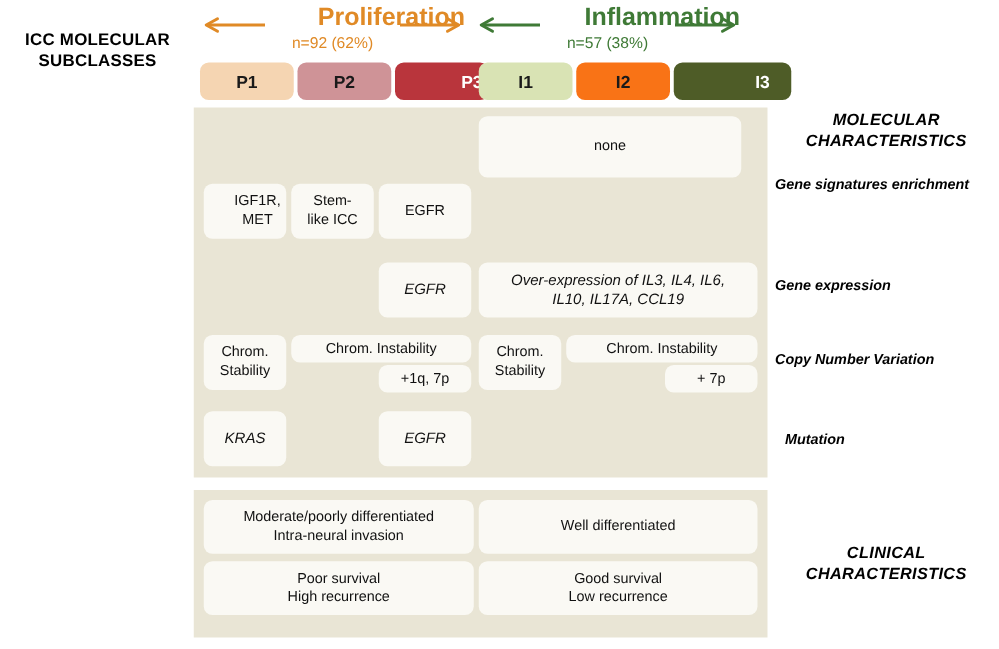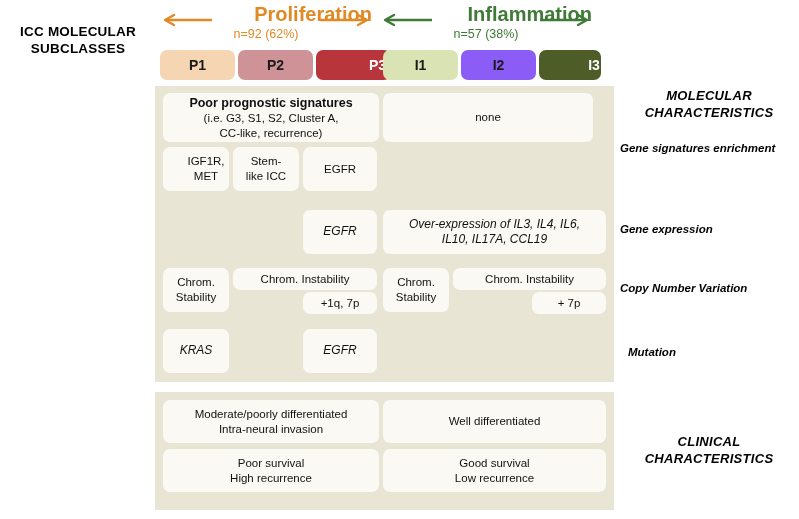--- a/index.html
+++ b/index.html
@@ -191,34 +191,29 @@
 </div>
 <div class="chip" style="left:238px; width:75px; background:#cf9397;">
   <span>P2</span>
 </div>
 <div class="chip light-text" style="left:316px; width:75px; background:#b9353c;">
   <span>P3</span>
 </div>
 <div class="chip" style="left:383px; width:75px; background:#d9e3b4;">
   <span>I1</span>
 </div>
-<div class="chip" style="left:461px; width:75px; background:#8b5cf6;">
+<div class="chip" style="left:461px; width:75px; background:#f97316;">
   <span>I2</span>
 </div>
-<div class="chip light-text" style="left:539px; width:62px; background:#4e5c27;">
+<div class="chip light-text" style="left:539px; width:94px; background:#4e5c27;">
   <span>I3</span>
 </div>
 
 <div class="panel" id="molecular-panel">
 
-  <div class="cell" style="left:8px; top:7px; width:216px; height:49px; flex-direction:column; justify-content:center;">
-    <div class="strong">Poor prognostic signatures</div>
-    <div>(i.e. G3, S1, S2, Cluster A,</div>
-    <div>CC-like, recurrence)</div>
-  </div>
   <div class="cell" style="left:228px; top:7px; width:210px; height:49px;">
     <span>none</span>
   </div>
 
   <div class="cell" style="left:8px; top:61px; width:66px; height:44px; flex-direction:column;padding-left:24px;">
     <div>IGF1R,</div>
     <div>MET</div>
   </div>
   <div class="cell" style="left:78px; top:61px; width:66px; height:44px; flex-direction:column;">
     <div>Stem-</div>

